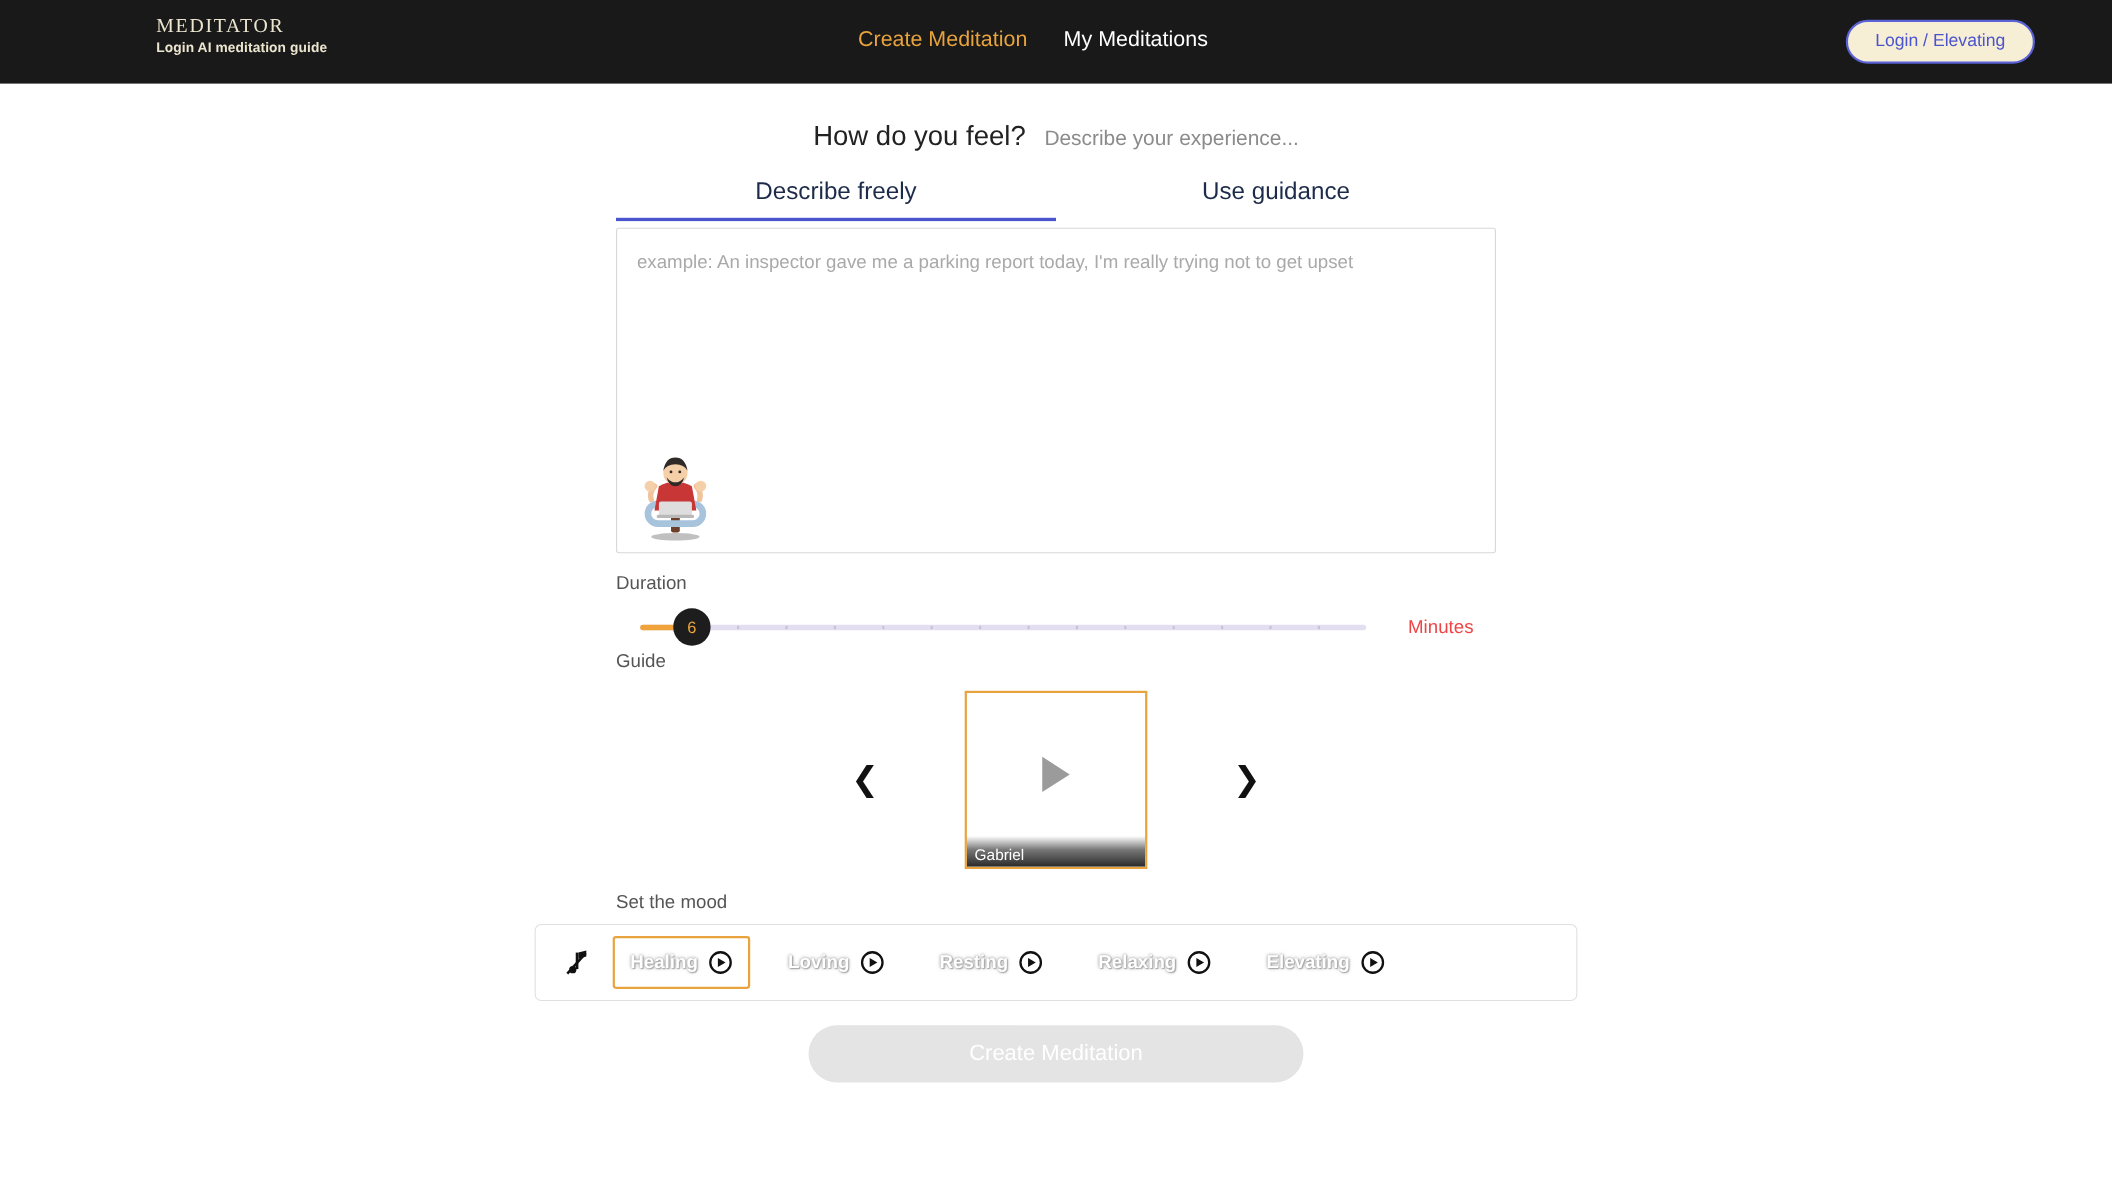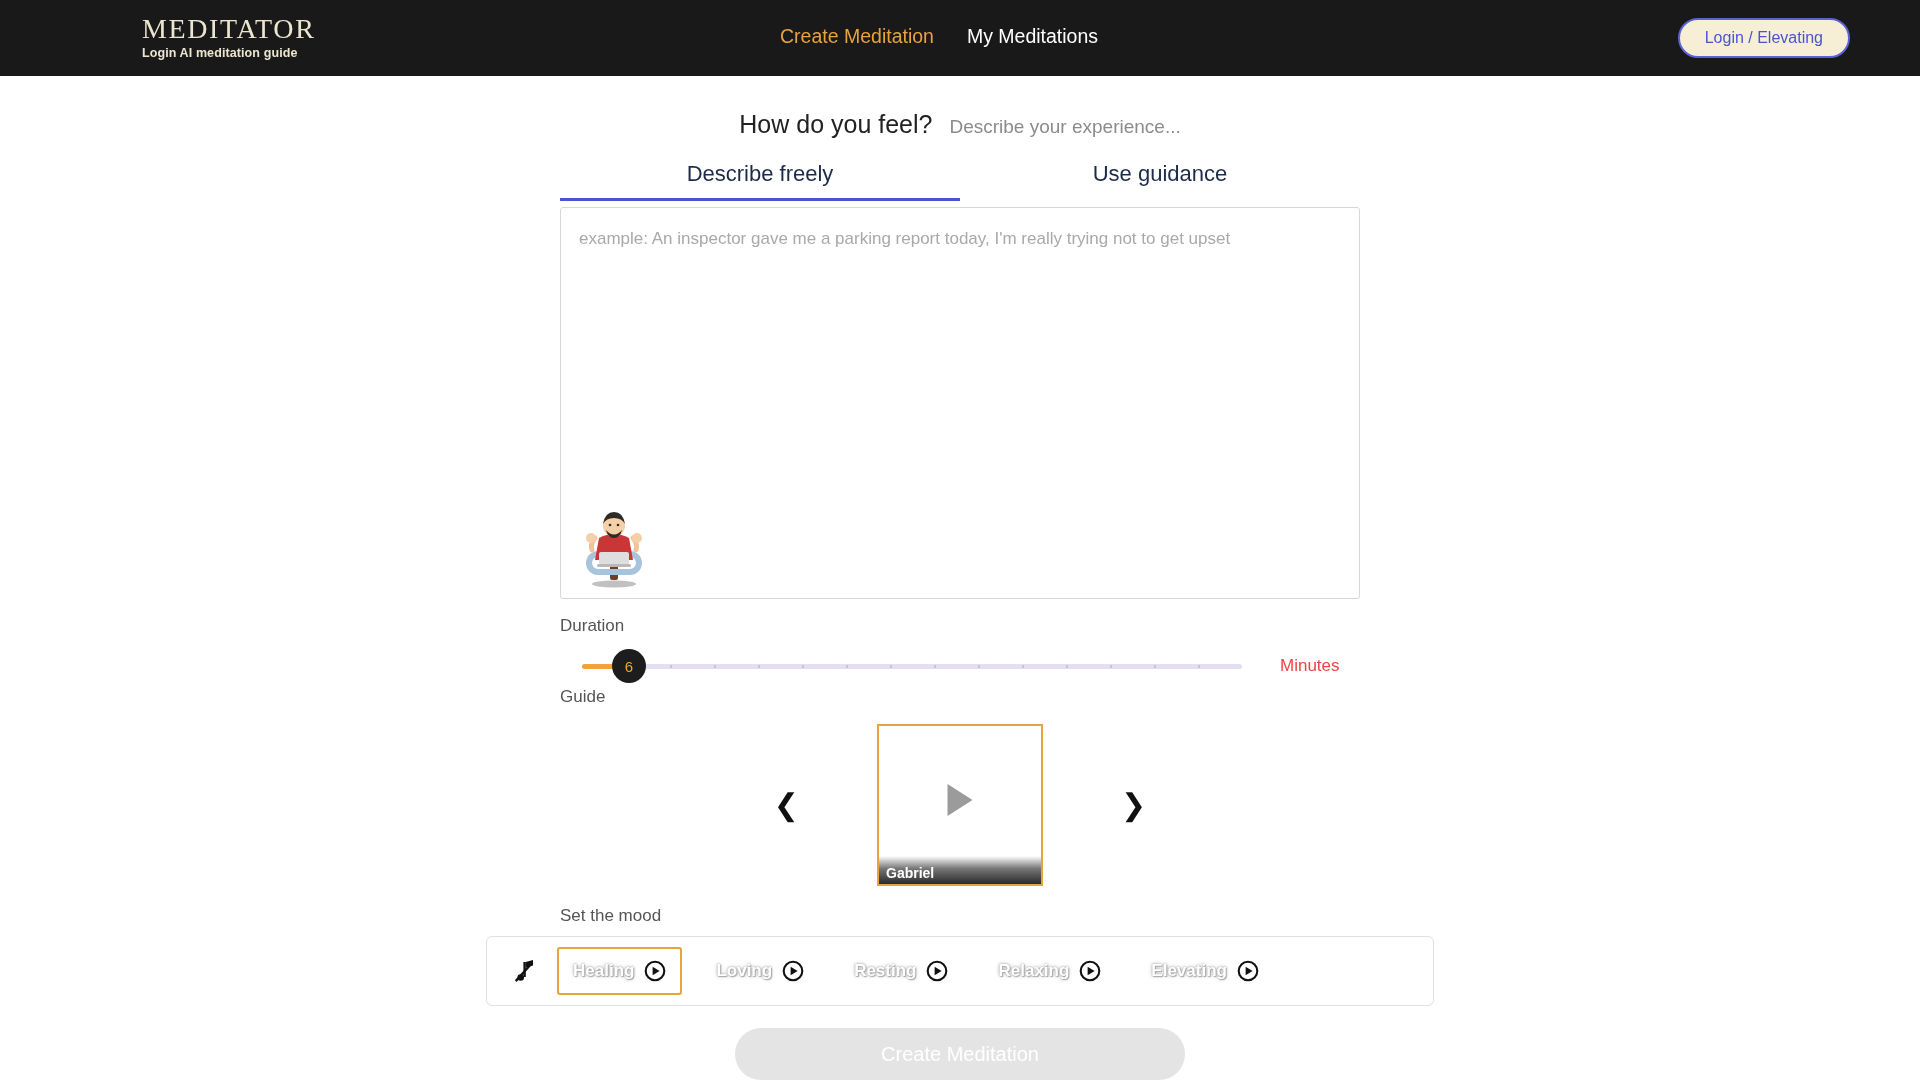--- a/index.html
+++ b/index.html
@@ -13,21 +13,21 @@
   
   .header {
     position: relative;
     width: 1920px; height: 76px;
     background: #191919;
     display: flex; align-items: center;
   }
   .brand { position: absolute; left: 142px; top: 14px; }
   .brand-title {
     font-family: "Liberation Serif", serif;
-    font-size: 28px; letter-spacing: 1.6px;
+    font-size: 18px; letter-spacing: 1.6px;
     color: #ece5cf; line-height: 1.05;
   }
   .brand-sub {
     font-size: 12.5px; font-weight: bold;
     color: #ece5cf; letter-spacing: .1px;
     margin-top: 3px;
   }
   .nav {
     position: absolute; left: 780px; top: 25px;
     display: flex; align-items: center; gap: 33px;
@@ -67,21 +67,21 @@
   .tab {
     flex: 1; text-align: center;
     font-size: 22px; color: #1d2b4a;
     padding-bottom: 11px;
     cursor: pointer;
     border-bottom: 3px solid transparent;
   }
   .tab.active { border-bottom-color: #4b54cf; }
 
   .textarea-box {
-    width: 800px; height: 392px;
+    width: 800px; height: 296px;
     margin: 6px auto 0;
     border: 1px solid #d8d8d8;
     border-radius: 3px;
     position: relative;
     background: #ffffff;
   }
   .textarea-placeholder {
     position: absolute; left: 18px; top: 21px;
     font-size: 17px; color: #a9a9a9;
     white-space: nowrap;
@@ -139,21 +139,21 @@
   }
   .carousel-arrow {
     font-size: 30px; color: #111111;
     cursor: pointer; user-select: none;
     line-height: 1; font-weight: 500;
   }
   .guide-card {
     width: 166px; height: 162px;
     border: 2px solid #e8a33d;
     position: relative; background: #ffffff;
-    overflow: hidden; cursor: pointer; font-weight: bold;
+    overflow: hidden; cursor: pointer;
   }
   .guide-play {
     position: absolute; left: 50%; top: 47%;
     transform: translate(-50%,-50%);
     width: 0; height: 0;
     border-left: 25px solid #9b9b9b;
     border-top: 16px solid transparent;
     border-bottom: 16px solid transparent;
   }
   .guide-namebar {

